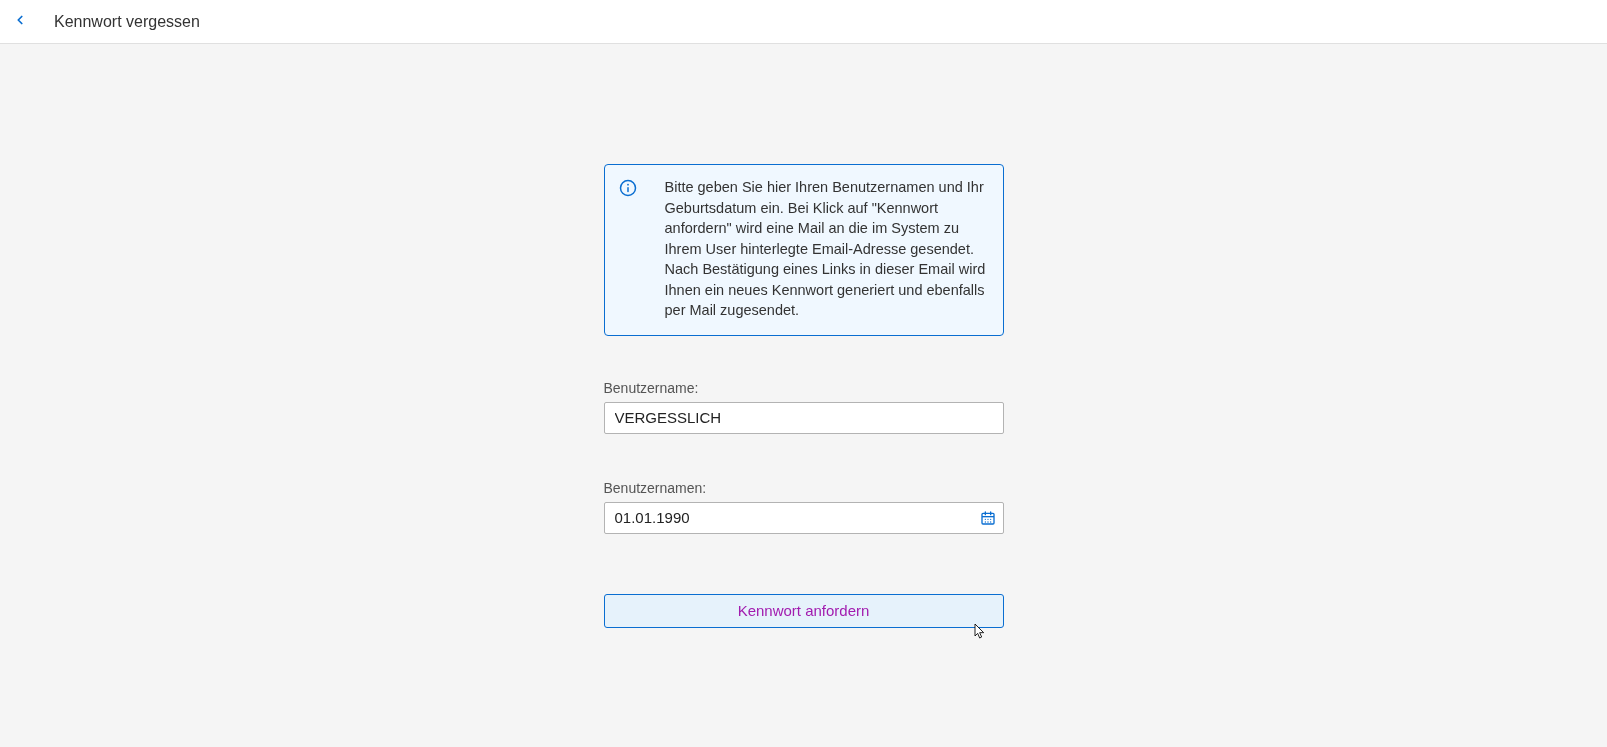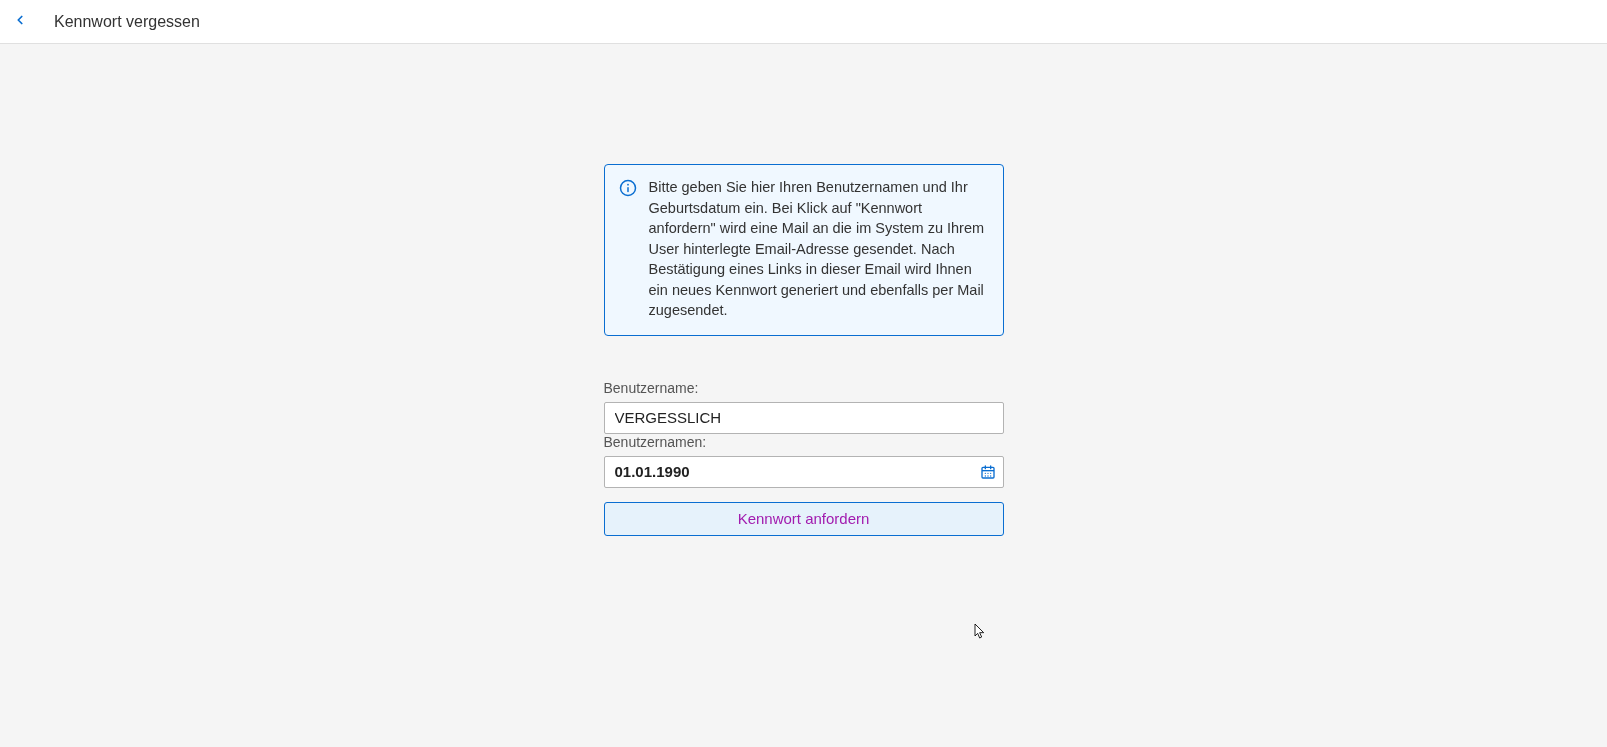--- a/index.html
+++ b/index.html
@@ -49,37 +49,39 @@
     }
     .info-box {
       width: 400px;
       border: 1px solid #0a6ed1;
       background: #f0f8ff;
       border-radius: 4px;
       padding: 12px 14px 14px 14px;
       display: flex;
       align-items: flex-start;
       margin-bottom: 44px;
+      gap: 16px;
     }
     .info-icon {
       flex: 0 0 auto;
       margin-right: 12px;
       margin-top: 2px;
     }
     .info-icon svg {
       width: 18px;
       height: 18px;
     }
     .info-text {
       color: #333;
       font-size: 14.5px;
       line-height: 20.5px;
     }
     .field-group {
       width: 400px;
+      margin-bottom: 46px;
     }
     .field-label {
       color: #555;
       font-size: 14px;
       margin-bottom: 6px;
       display: block;
     }
     .text-input {
       width: 100%;
       height: 32px;
@@ -89,21 +91,20 @@
       font-size: 15px;
       color: #222;
       background: #fff;
       font-family: inherit;
     }
     .date-wrap {
       position: relative;
     }
     .date-input {
       padding-right: 36px;
-      font-weight: bold;
     }
     .calendar-icon {
       position: absolute;
       right: 8px;
       top: 50%;
       transform: translateY(-50%);
       cursor: pointer;
       display: flex;
       align-items: center;
     }

